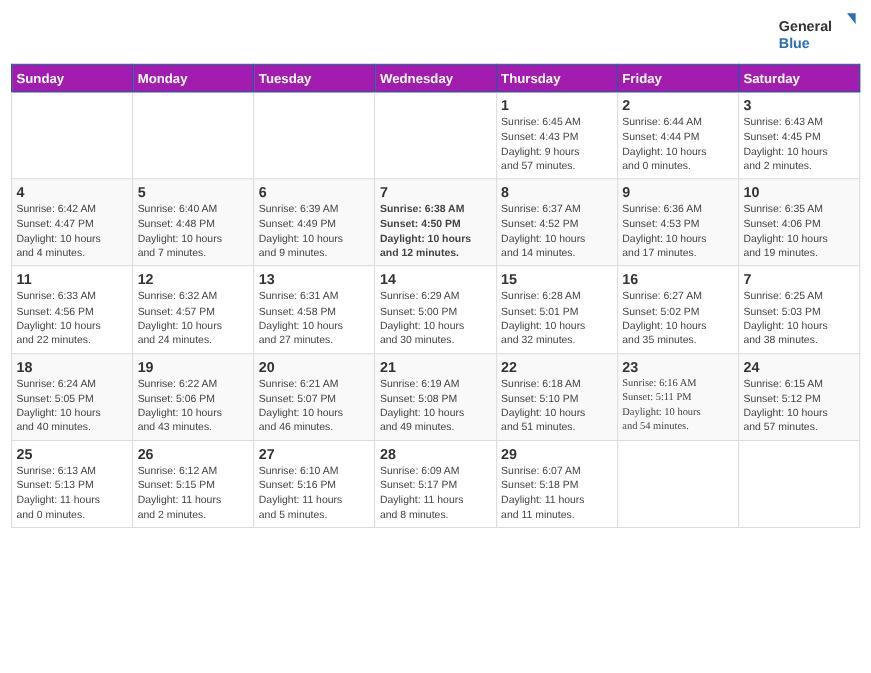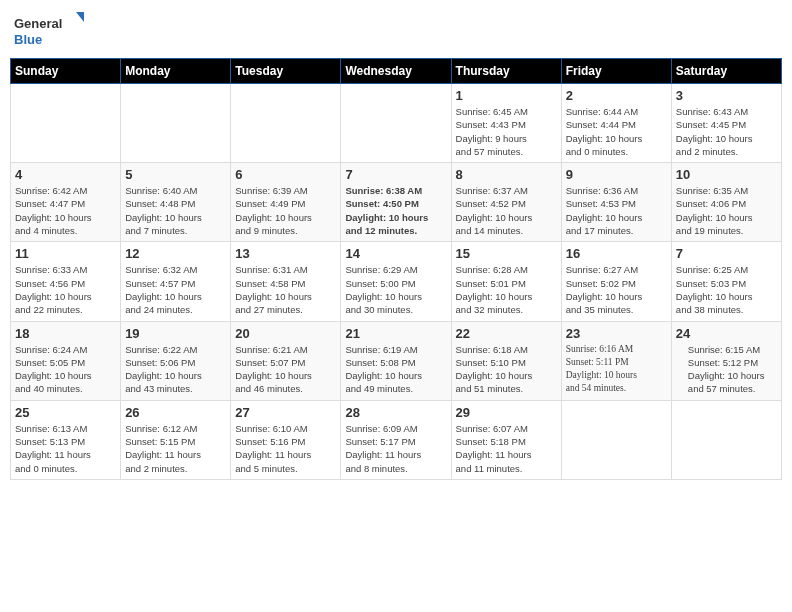--- a/index.html
+++ b/index.html
@@ -5,21 +5,21 @@
     * { box-sizing: border-box; margin: 0; padding: 0; }
     body {
       font-family: Arial, sans-serif;
       background: #fff;
       width: 792px;
       min-height: 612px;
       padding: 10px;
     }
     .header {
       display: flex;
-      justify-content: flex-start;
+      justify-content: flex-end;
       align-items: flex-start;
       margin-bottom: 8px;
       padding: 0 4px;
     }
     .logo {
       display: flex;
       align-items: center;
       gap: 2px;
     }
     .title-block {
@@ -34,21 +34,21 @@
     .location-title {
       font-size: 14px;
       color: #555;
     }
     .calendar {
       width: 100%;
       border-collapse: collapse;
       border: 1px solid #ccc;
     }
     .calendar th {
-      background: #000000;
+      background: #a21caf;
       color: #fff;
       font-size: 12px;
       font-weight: bold;
       padding: 5px 4px;
       text-align: left;
       border: 1px solid #1e5a9e;
     }
     .calendar td {
       vertical-align: top;
       width: 14.28%;
@@ -274,21 +274,21 @@
         </td>
         <td>
           <div class="day-num">23</div>
           <div class="day-info" style="white-space: pre-line; font-family: Liberation Serif, serif;">Sunrise: 6:16 AM
 Sunset: 5:11 PM
 Daylight: 10 hours
 and 54 minutes.</div>
         </td>
         <td>
           <div class="day-num">24</div>
-          <div class="day-info" style="white-space: pre-line; margin-left: 12px;">Sunrise: 6:15 AM
+          <div class="day-info" style="white-space: pre-line;">Sunrise: 6:15 AM
 Sunset: 5:12 PM
 Daylight: 10 hours
 and 57 minutes.</div>
         </td>
       </tr>
       <tr>
         <td>
           <div class="day-num">25</div>
           <div class="day-info" style="white-space: pre-line;">Sunrise: 6:13 AM
 Sunset: 5:13 PM

